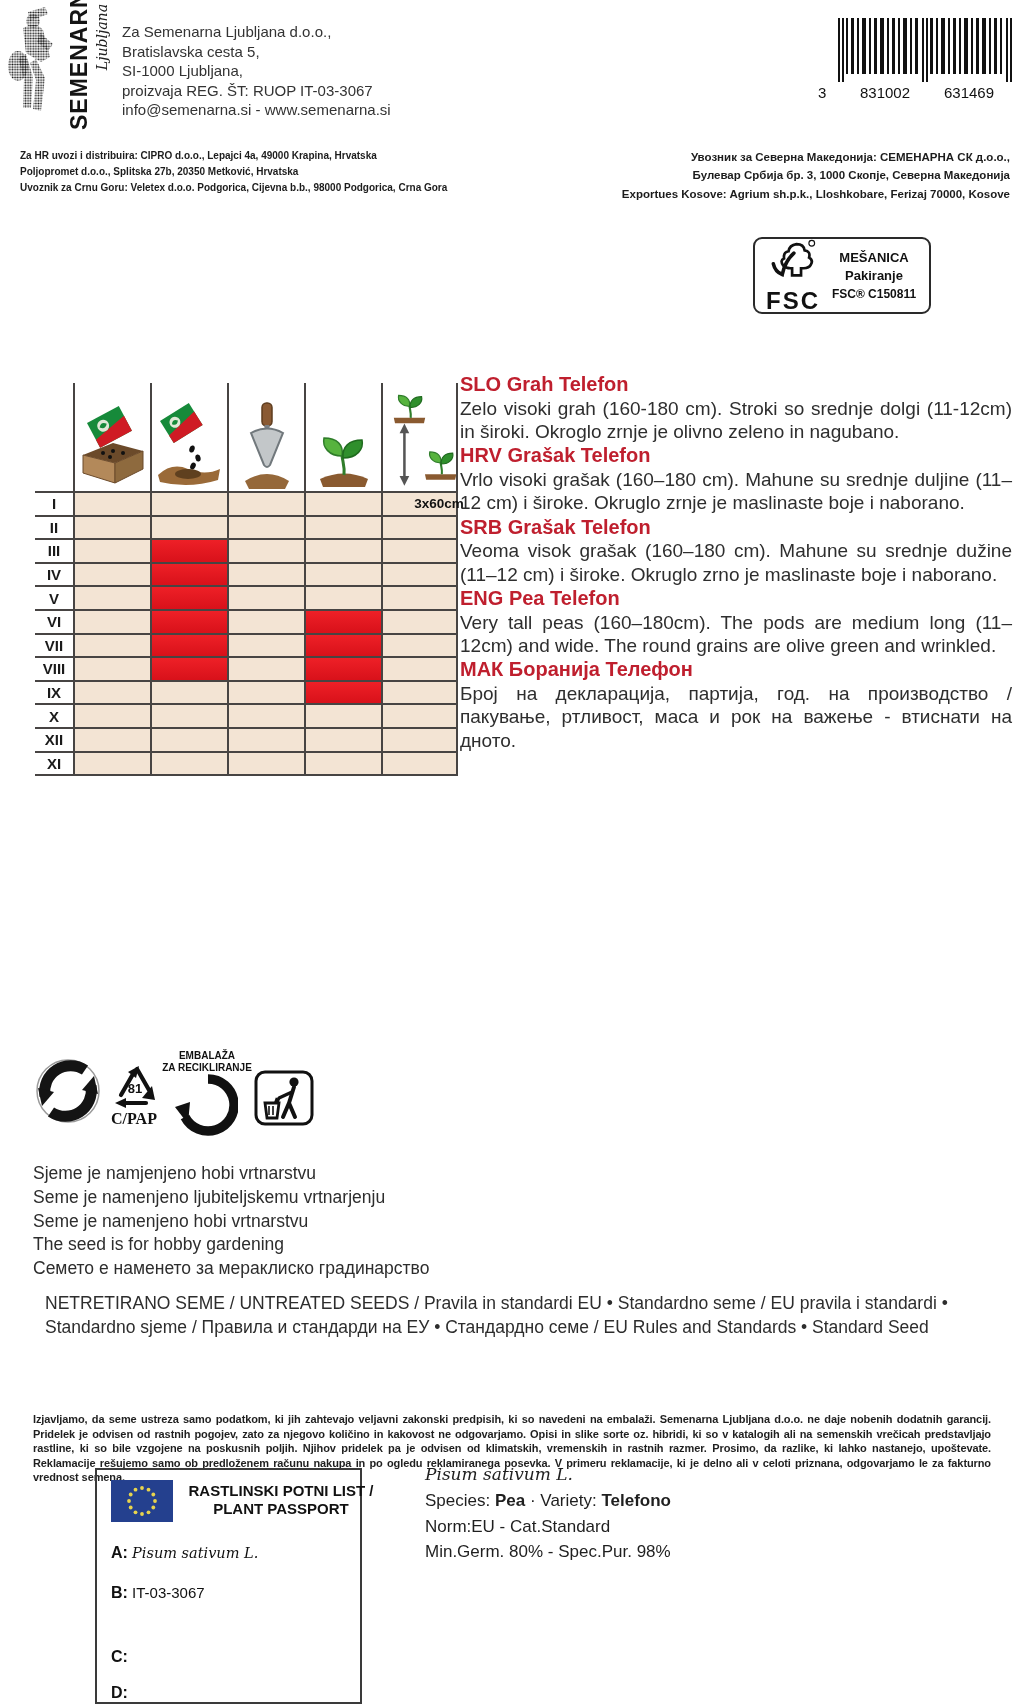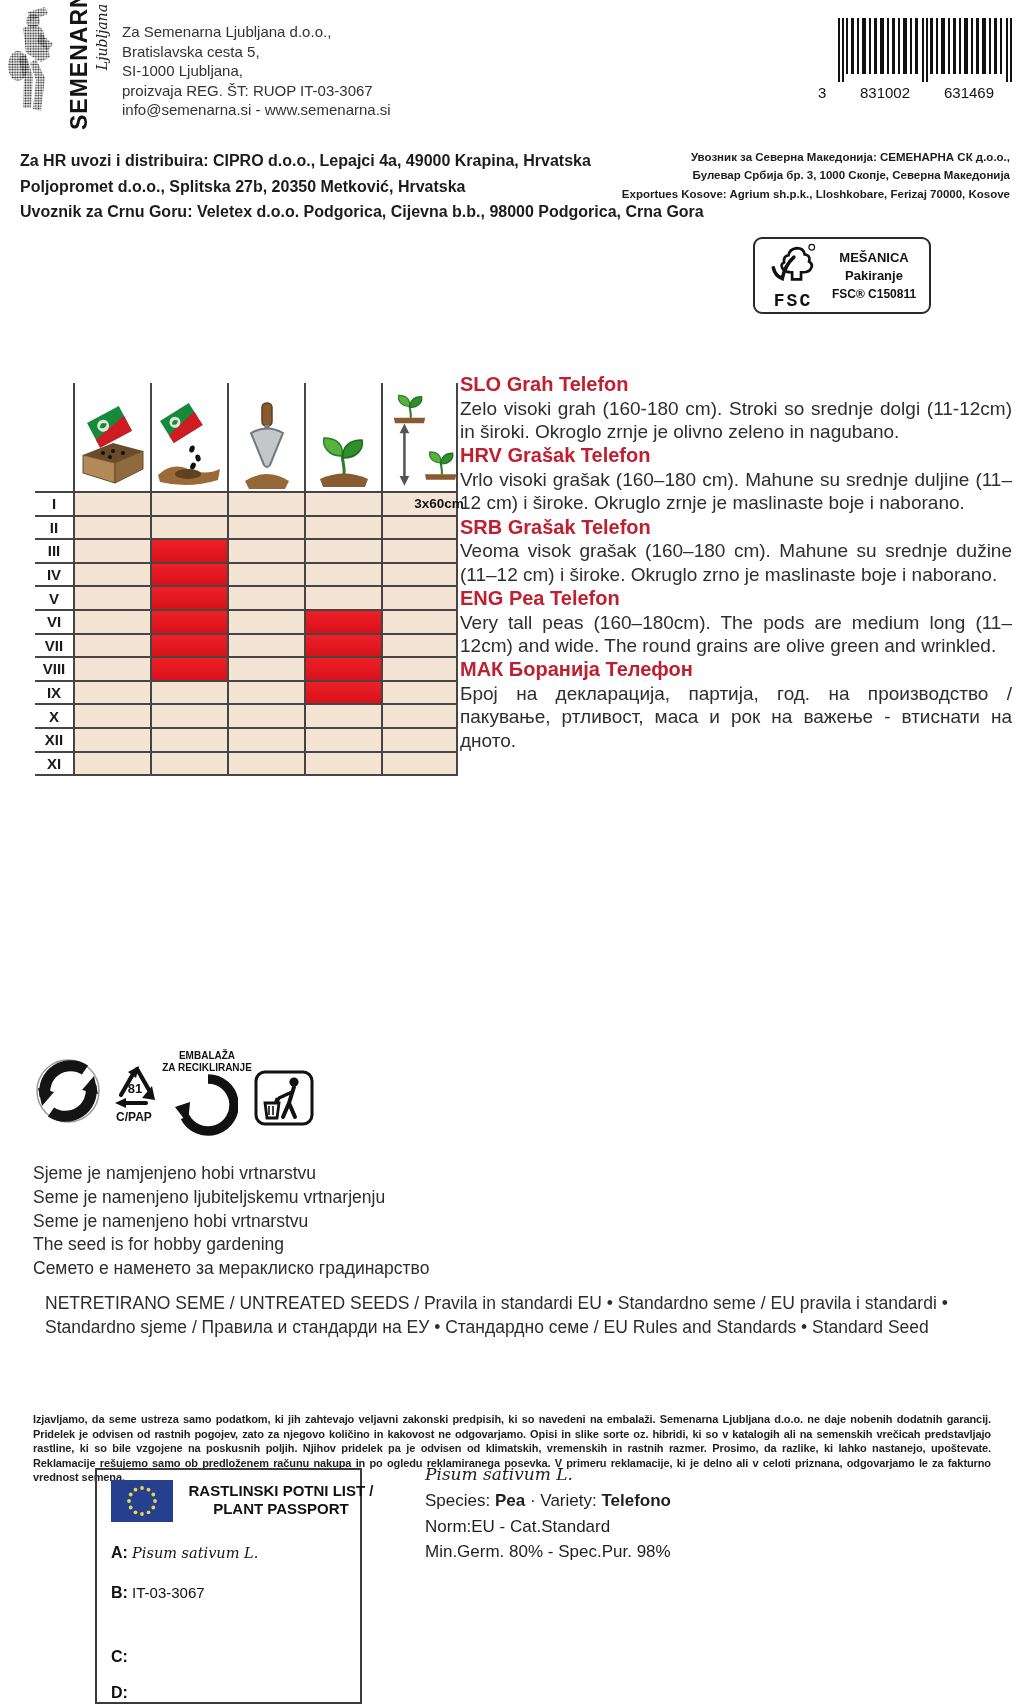--- a/index.html
+++ b/index.html
@@ -16,29 +16,29 @@
     letter-spacing:1px; color:#141414; }
   .brand-sub { writing-mode:vertical-rl; transform:rotate(180deg); font-style:italic; font-size:14px;
     color:#222; align-self:flex-start; margin-left:1px; font-family:"DejaVu Serif", serif; }
   .address { position:absolute; left:122px; top:22px; font-size:15px; line-height:1.3; color:#333; }
   .barcode-svg { position:absolute; left:838px; top:18px; }
   .bc-digit { position:absolute; top:84px; font-size:15px; color:#111; }
   .bc-d1 { left:818px; }
   .bc-d2 { left:846px; width:78px; text-align:center; }
   .bc-d3 { left:930px; width:78px; text-align:center; }
   
-  .dist-left { position:absolute; left:20px; top:148px; font-size:16px; font-weight:700;
+  .dist-left { position:absolute; left:20px; top:148px; font-size:10px; font-weight:700;
     line-height:1.6; color:#1c1c1c; }
   .dist-right { position:absolute; right:14px; top:148px; font-size:11.5px; font-weight:700;
     line-height:1.6; color:#1c1c1c; text-align:right; }
   
   .fsc-box { position:absolute; left:753px; top:237px; width:178px; height:77px;
     border:2.5px solid #2a2a2a; border-radius:9px; display:flex; align-items:center; padding:4px 6px; }
   .fsc-left { width:64px; text-align:center; }
-  .fsc-word { font-family:Liberation Mono, monospace; font-weight:700; font-size:18px;
+  .fsc-word { font-family:Liberation Sans, sans-serif; font-weight:700; font-size:24px;
     letter-spacing:2px; color:#111; margin-top:-4px; }
   .fsc-right { flex:1; text-align:center; font-weight:700; color:#111; }
   .fsc-l1 { font-size:13px; }
   .fsc-l2 { font-size:13px; margin-top:3px; }
   .fsc-l3 { font-size:12px; margin-top:4px; }
   
   .calendar { position:absolute; left:35px; top:383px; }
   .cal-icons { display:flex; margin-left:38px; height:108px; }
   .cal-icon-cell { width:77px; border-left:2px solid #474443; display:flex; align-items:flex-end;
     justify-content:center; overflow:hidden; }
@@ -52,21 +52,21 @@
   .cal-cell.bar { background:linear-gradient(180deg,#ee2027,#d8111a); }
   .cal-cell.cal-note { display:flex; align-items:center; justify-content:center;
     font-size:13.5px; font-weight:700; color:#111;padding-left:39px; }
   
   .desc-col { position:absolute; left:460px; top:372px; width:552px; }
   .desc-title { color:#bf1f2e; font-weight:800; font-size:20px; line-height:1.18; margin-top:1px; }
   .desc-body { color:#2e2e2e; font-size:19px; line-height:1.23; text-align:justify; }
   
   .icon-abs { position:absolute; }
   .cpap { position:absolute; left:104px; top:1110px; width:60px; text-align:center;
-    font-weight:800; font-size:12px; color:#111; }
+    font-weight:800; font-size:16px; color:#111;font-family:Liberation Serif, serif; }
   .emb-caption { position:absolute; left:148px; top:1050px; width:118px; text-align:center;
     font-weight:800; font-size:10px; line-height:1.15; color:#111; }
   
   .hobby { position:absolute; left:33px; top:1162px; font-size:17.5px; line-height:1.36; color:#2d2d2d; }
   .standards { position:absolute; left:45px; top:1292px; width:962px; font-size:17.5px;
     line-height:1.35; color:#2d2d2d; }
   .disclaimer { position:absolute; left:33px; top:1412px; width:958px; font-size:11px;
     font-weight:700; line-height:1.32; color:#1f1f1f; text-align:justify; letter-spacing:-0.1px; }
   
   .passport { position:absolute; left:95px; top:1468px; width:267px; height:236px;

